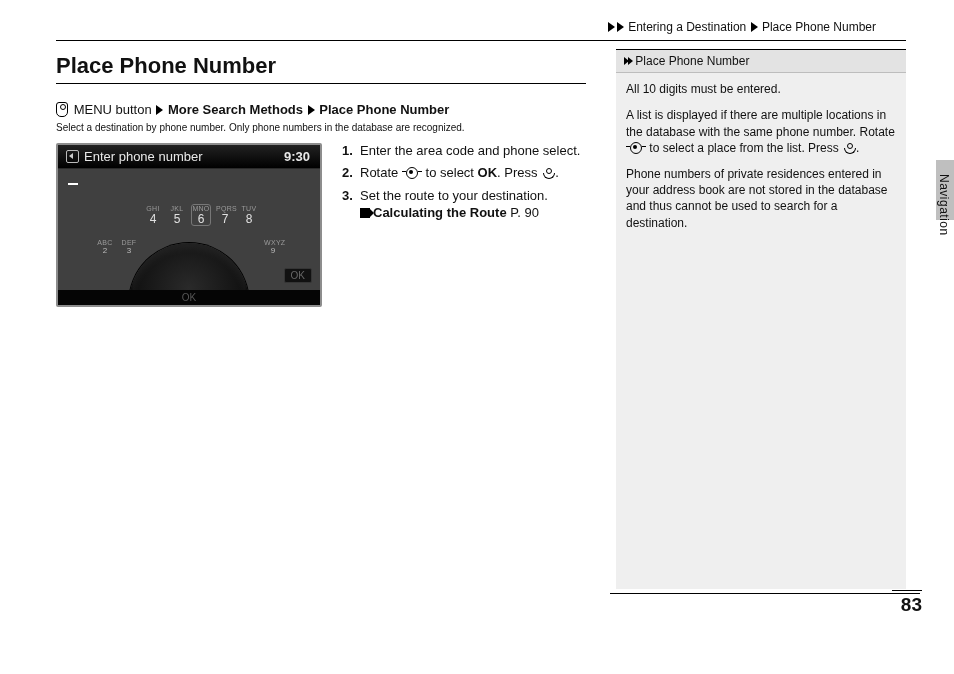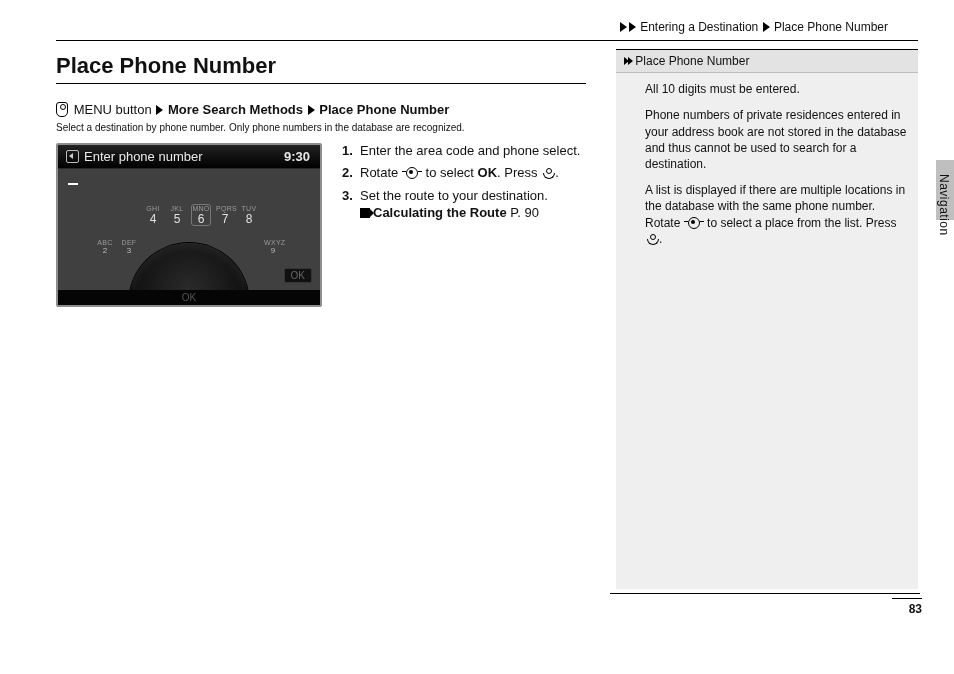--- a/index.html
+++ b/index.html
@@ -7,21 +7,21 @@
     font-family: "Myriad Pro", "Segoe UI", -apple-system, Helvetica, Arial, sans-serif;
     font-size: 13px;
     color: #111;
     background: #fff;
     width: 954px;
     height: 674px;
     position: relative;
     overflow: hidden;
   }
   .page {
-    padding: 20px 36px 20px 56px;
+    padding: 20px 48px 20px 56px;
     position: relative;
     height: 634px;
     box-sizing: border-box;
   }
   .breadcrumb {
     text-align: right;
     font-size: 12px;
     padding-right: 30px;
     margin-bottom: 6px;
   }
@@ -176,35 +176,35 @@
     border-top:1px solid #000;
     border-bottom:1px solid #bdbdbd;
     padding:3px 8px;
     font-size:12px;
   }
   .sidebox-head .chevrons{
     display:inline-block;width:0;height:0;
     border-top:4px solid transparent;border-bottom:4px solid transparent;border-left:5px solid #000;
     margin-right:-1px;vertical-align:0;
   }
-  .sidebox-body{padding:8px 10px;margin-left:19px;}
+  .sidebox-body{padding:8px 10px;}
   .sidebox-body p{margin:0 0 10px 0;}
   
   .edge-tab{
     position:absolute;right:0;top:160px;width:18px;height:60px;background:#bfbfbf;
   }
   .edge-label{
     position:absolute;right:3px;top:174px;
     font-size:12px;
     writing-mode:vertical-rl;
     transform:rotate(0deg);
     letter-spacing:0.5px;
   }
   .page-number{
-    position:absolute;right:32px;bottom:18px;font-size:12px;font-weight:700;
+    position:absolute;right:32px;bottom:18px;font-size:19px;font-weight:700;
     border-top:1px solid #000;padding-top:3px;width:30px;text-align:right;
   }
   .page-number-rule{
     position:absolute;left:610px;right:34px;bottom:40px;border-top:1px solid #000;
   }
 </style>
 </head>
 <body>
 
 <div class="page">
@@ -293,27 +293,27 @@
     </div>
 
     <div class="right-col">
       <div class="sidebox">
         <div class="sidebox-head">
           <span class="chevrons"></span><span class="chevrons"></span>
           <span>Place Phone Number</span>
         </div>
         <div class="sidebox-body">
           <p>All 10 digits must be entered.</p>
-          <p>Phone numbers of private residences entered in your address book are not stored in the database and thus cannot be used to search for a destination.</p>
           <p>
             <span>A list is displayed if there are multiple locations in the database with the same phone number. Rotate</span>
             <span class="inline-dial"><span class="tick"></span><span class="tick r"></span></span>
             <span>to select a place from the list. Press</span>
             <span class="inline-press"></span><span>.</span>
           </p>
+          <p>Phone numbers of private residences entered in your address book are not stored in the database and thus cannot be used to search for a destination.</p>
         </div>
       </div>
     </div>
   </div>
 
   <div class="edge-tab"></div>
   <div class="edge-label">Navigation</div>
 
   <div class="page-number-rule"></div>
   <div class="page-number">83</div>

